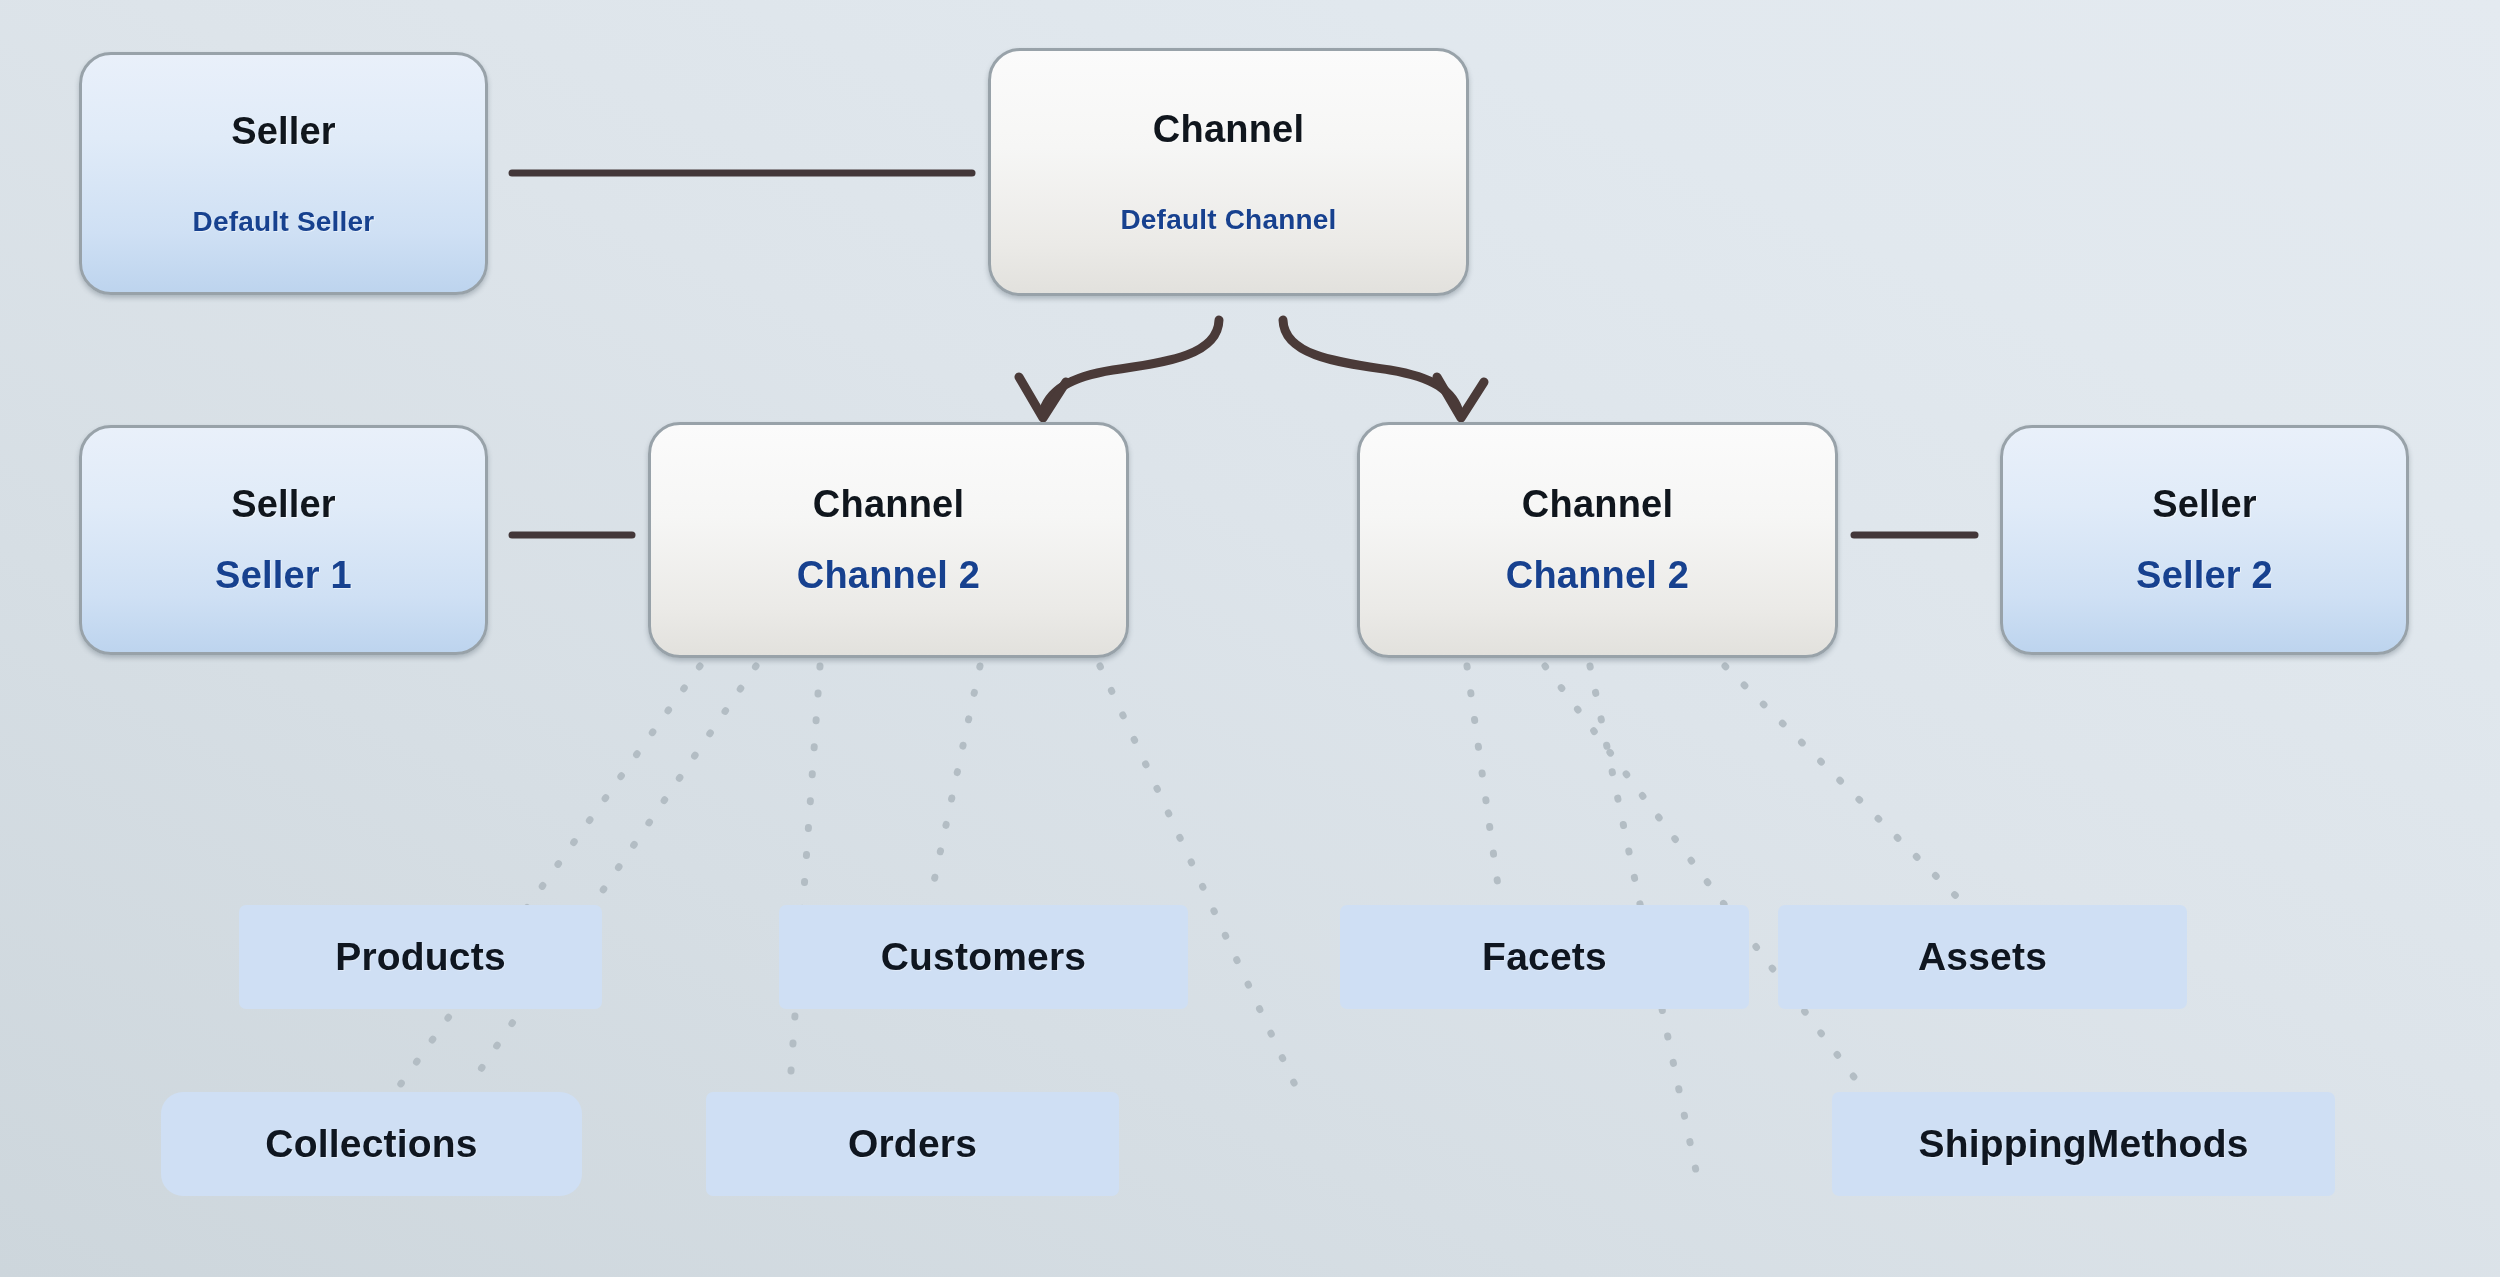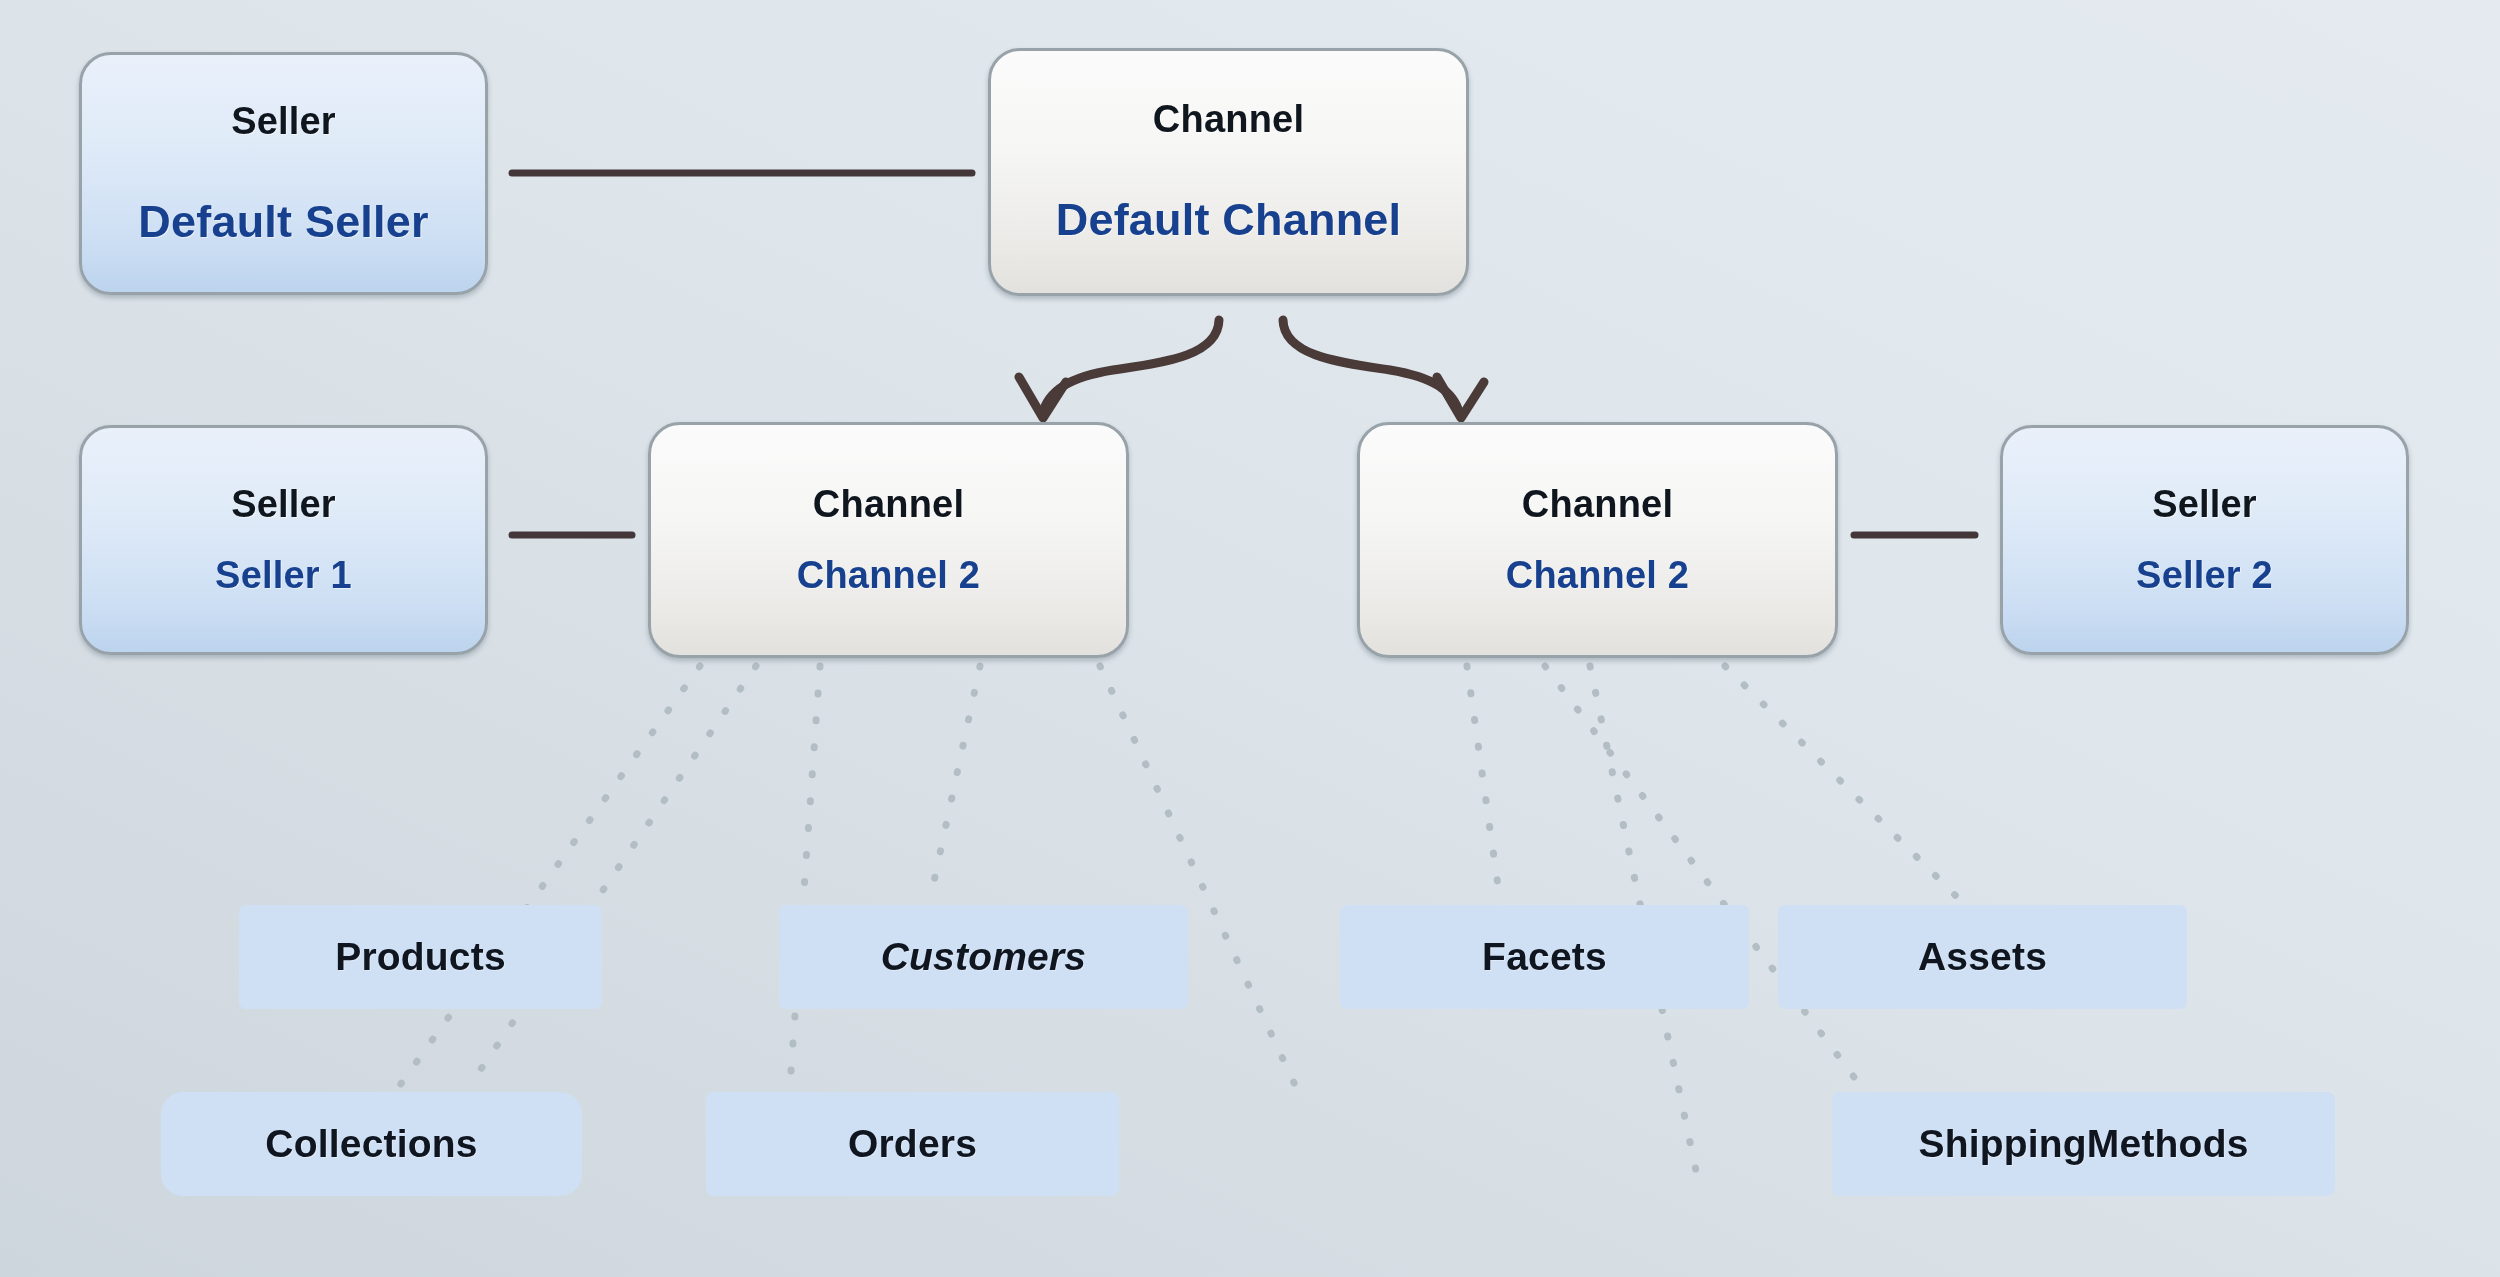--- a/index.html
+++ b/index.html
@@ -53,21 +53,21 @@
   }
   .card .name {
     color: #17418f;
     font-weight: bold;
     letter-spacing: 0.2px;
     text-shadow: 1px 1px 0 rgba(255,255,255,0.5);
   }
 
   
   .row1 .type { font-size: 38px; margin-bottom: 28px; }
-  .row1 .name { font-size: 45px; margin-top: 25px; }
+  .row1 .name { font-size: 28px; margin-top: 25px; }
   
   .row2 .type { font-size: 38px; margin-bottom: 28px; }
   .row2 .name { font-size: 38px; }
 
   
   .chip {
     position: absolute;
     box-sizing: border-box;
     background: #cfdff4;
     border-radius: 7px;
@@ -141,21 +141,21 @@
     <div class="name">Channel 2</div>
   </div>
 
   <div class="card seller row2" style="left:2000px; top:425px; width:409px; height:230px;">
     <div class="type">Seller</div>
     <div class="name">Seller 2</div>
   </div>
 
   <div class="chip" style="left:239px; top:905px; width:363px; height:104px;">Products</div>
 
-  <div class="chip" style="left:779px; top:905px; width:409px; height:104px;font-style:italic;">Customers</div>
+  <div class="chip" style="left:779px; top:905px; width:409px; height:104px;">Customers</div>
 
   <div class="chip" style="left:1340px; top:905px; width:409px; height:104px;">Facets</div>
 
   <div class="chip" style="left:1778px; top:905px; width:409px; height:104px;">Assets</div>
 
   <div class="chip" style="left:161px; top:1092px; width:421px; height:104px;border-radius:22px;">Collections</div>
 
   <div class="chip" style="left:706px; top:1092px; width:413px; height:104px;">Orders</div>
 
 

